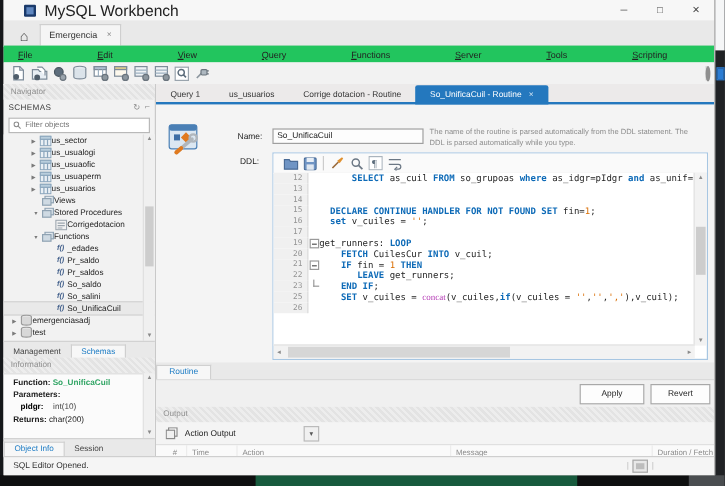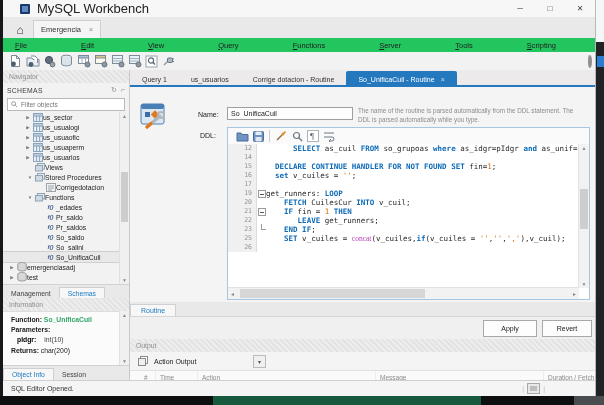--- a/index.html
+++ b/index.html
@@ -572,20 +572,25 @@
                 </svg>
               </div>
             </div>
           <div id="code-wrap">
               <div class="cl">
                 <div class="ln">12</div>
                 <div class="fold"></div>
                 <div class="ct"><span class="tk-pl">      </span><span class="tk-kw">SELECT</span><span class="tk-pl"> as_cuil </span><span class="tk-kw">FROM</span><span class="tk-pl"> so_grupoas </span><span class="tk-kw">where</span><span class="tk-pl"> as_idgr=pIdgr </span><span class="tk-kw">and</span><span class="tk-pl"> as_unif=</span><span class="tk-num">1</span></div>
               </div>
               <div class="cl">
+                <div class="ln">13</div>
+                <div class="fold"></div>
+                <div class="ct"></div>
+              </div>
+              <div class="cl">
                 <div class="ln">14</div>
                 <div class="fold"></div>
                 <div class="ct"></div>
               </div>
               <div class="cl">
                 <div class="ln">15</div>
                 <div class="fold"></div>
                 <div class="ct"><span class="tk-pl">  </span><span class="tk-kw">DECLARE CONTINUE HANDLER FOR NOT FOUND SET</span><span class="tk-pl"> fin=</span><span class="tk-num">1</span><span class="tk-pl">;</span></div>
               </div>
               <div class="cl">

